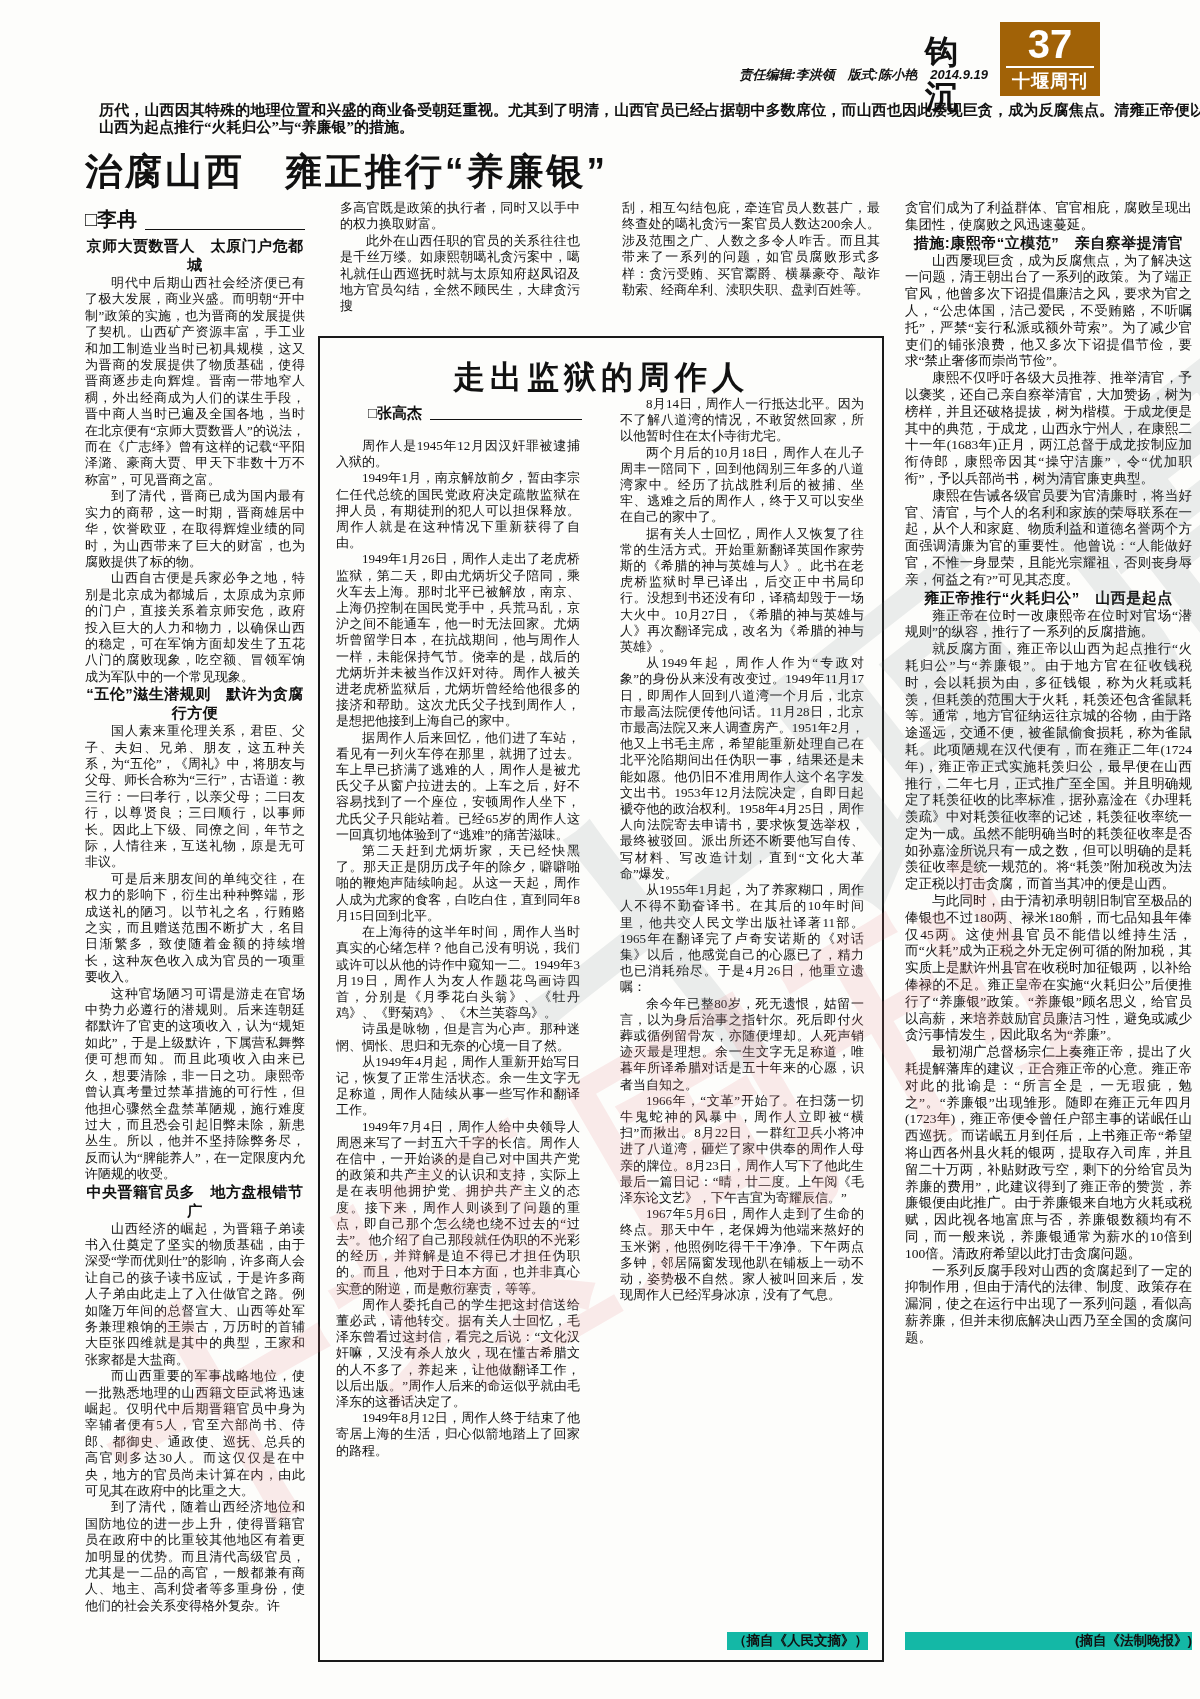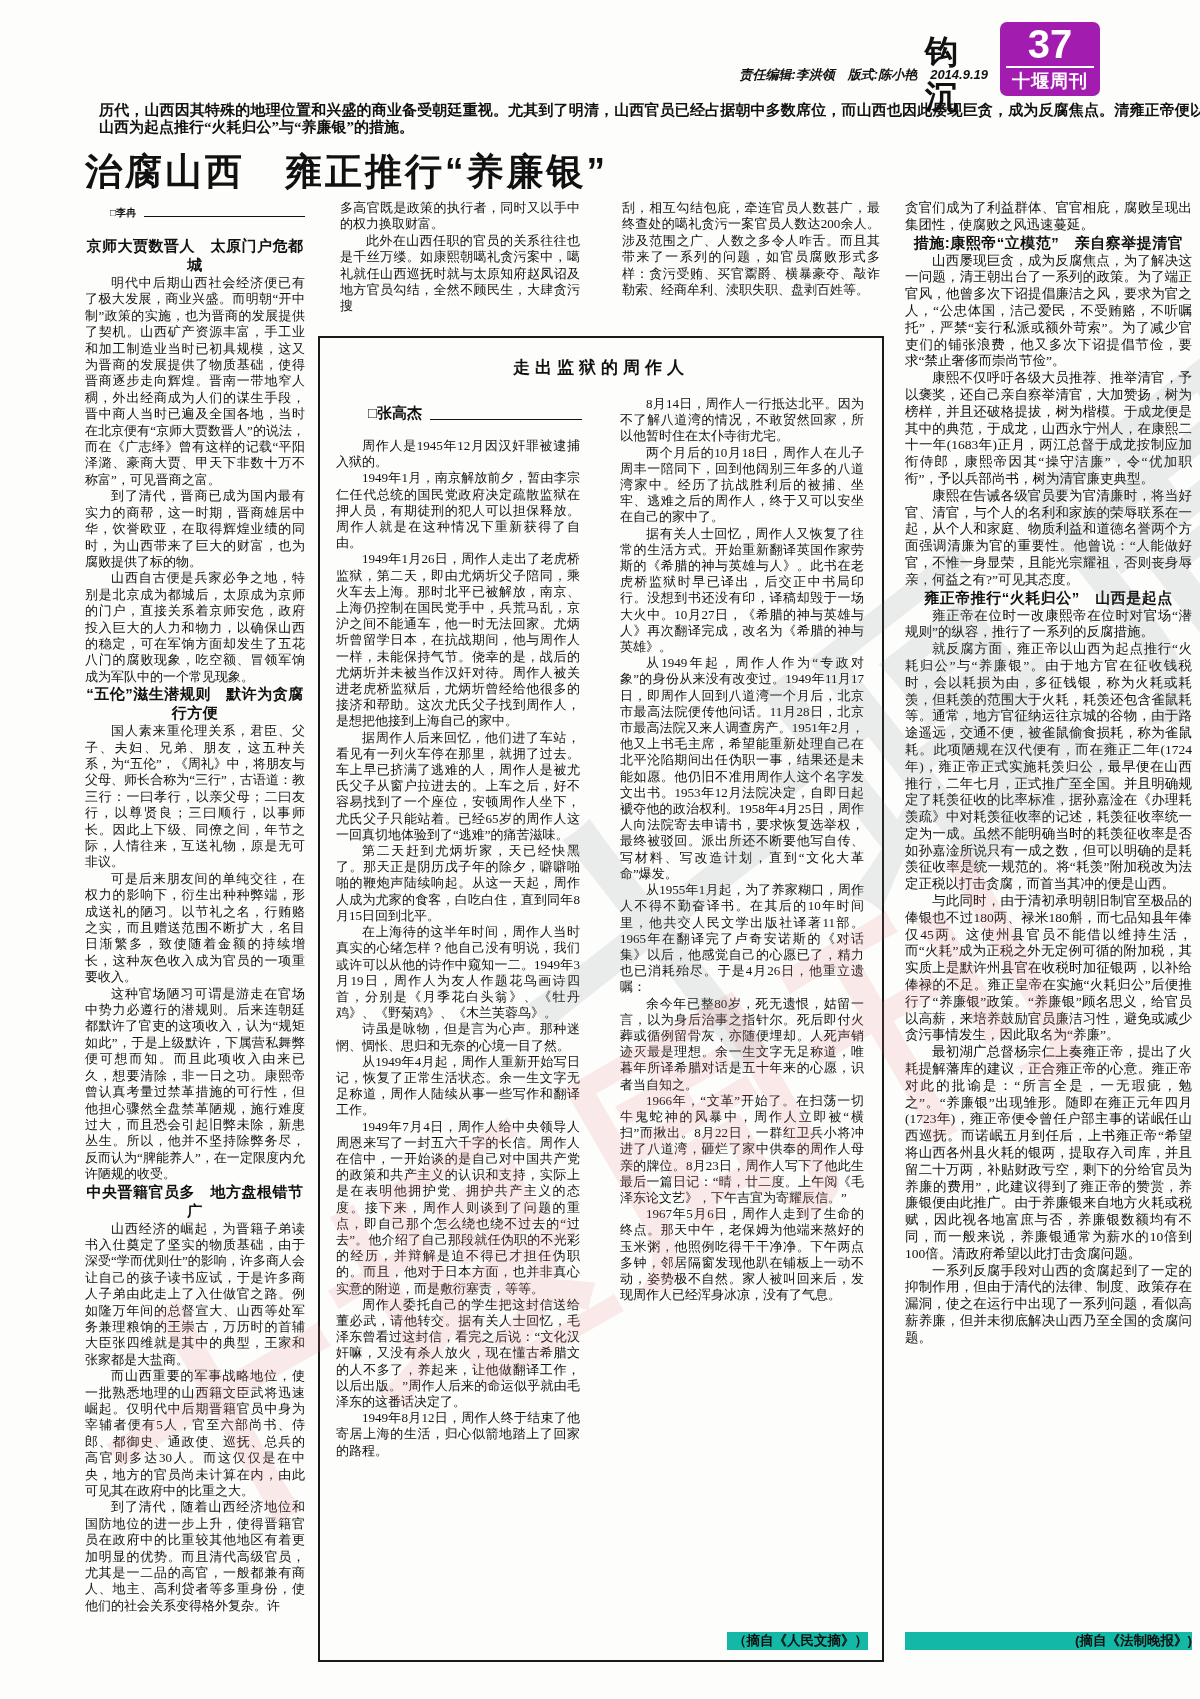--- a/index.html
+++ b/index.html
@@ -3,51 +3,51 @@
 <meta charset="utf-8">
 <style>
   html,body{margin:0;padding:0;background:#9a9a9a;}
   .page{position:relative;width:1200px;height:1699px;background:#fdfdfb;margin:0 auto;
         overflow:hidden;font-family:"Liberation Serif","DejaVu Serif",serif;color:#111;}
   .sans{font-family:"Liberation Sans","DejaVu Sans",sans-serif;}
 
   
   .section-name{position:absolute;top:30px;left:925px;width:70px;font-size:33px;font-weight:900;
         letter-spacing:4px;font-family:"Liberation Sans","DejaVu Sans",sans-serif;}
-  .page-badge{position:absolute;top:22px;left:1000px;width:100px;height:74px;background:#a21caf;
-        border-radius:7px;text-align:center;color:#fff;font-family:"Liberation Sans","DejaVu Sans",sans-serif;}
+  .page-badge{position:absolute;top:22px;left:1000px;width:100px;height:74px;background:#a16207;
+        border-radius:0;text-align:center;color:#fff;font-family:"Liberation Sans","DejaVu Sans",sans-serif;}
   .page-badge .num{font-size:40px;font-weight:700;line-height:44px;}
   .page-badge .rule{height:2px;background:#fff;margin:0 6px;}
   .page-badge .mast{font-size:18px;font-weight:700;line-height:26px;letter-spacing:1px;}
   .editor-line{position:absolute;top:66px;right:212px;font-size:13px;font-weight:700;font-style:italic;
         font-family:"Liberation Sans","DejaVu Sans",sans-serif;}
 
   
   .intro{position:absolute;left:99px;top:102px;width:1106px;font-size:15px;font-weight:700;
         line-height:17px;text-align:justify;}
   .headline{position:absolute;left:85px;top:147px;font-size:37px;font-weight:900;letter-spacing:3px;
         font-family:"Liberation Sans","DejaVu Sans",sans-serif;}
   .byline-row{position:absolute;left:85px;top:206px;width:220px;display:flex;align-items:flex-end;}
-  .byline-row .name{font-size:10px;font-weight:700;font-family:Liberation Serif, serif;white-space:nowrap;margin-left:25px;}
+  .byline-row .name{font-size:20px;font-weight:700;font-family:Liberation Serif, serif;white-space:nowrap;}
   .byline-row .tail{flex:1;border-bottom:1.5px solid #111;margin:0 0 3px 8px;}
 
   
   .col{position:absolute;overflow:hidden;}
   .col p{margin:0;}
   .para{font-size:13px;line-height:16.4px;text-align:justify;text-indent:2em;}
   .cont{text-indent:0;}
   .c4 .para{font-size:13.5px;line-height:16.8px;}
   .sec-head{font-size:15px;font-weight:700;text-align:center;margin:9px 0 7px;
         font-family:"Liberation Sans","DejaVu Sans",sans-serif;letter-spacing:0.5px;}
   .credit{position:absolute;font-size:13.5px;font-weight:700;text-align:right;background:#14b8a6;
         font-family:"Liberation Sans","DejaVu Sans",sans-serif;}
 
   
   .box{position:absolute;left:318px;top:336px;width:562px;height:1322px;border:2px solid #1a1a1a;}
-  .box-title{position:absolute;left:0;top:18px;width:100%;text-align:center;font-size:17px;font-weight:900;
+  .box-title{position:absolute;left:0;top:18px;width:100%;text-align:center;font-size:32px;font-weight:900;
         letter-spacing:5px;font-family:"Liberation Sans","DejaVu Sans",sans-serif;}
   .box-byline{position:absolute;left:16px;top:66px;width:246px;display:flex;align-items:flex-end;}
   .box-byline .name{font-size:15px;font-weight:700;font-family:"Liberation Sans","DejaVu Sans",sans-serif;white-space:nowrap;padding-left:32px;}
   .box-byline .tail{flex:1;border-bottom:1.5px solid #111;margin:0 0 3px 8px;}
   .box .para{font-size:13px;line-height:16.2px;}
   .box-credit{right:14px;bottom:10px;left:auto;top:auto;padding-left:6px;}
 
   
   .wm{position:absolute;pointer-events:none;font-weight:900;white-space:nowrap;z-index:40;
         font-family:"Liberation Sans","DejaVu Sans",sans-serif;}

